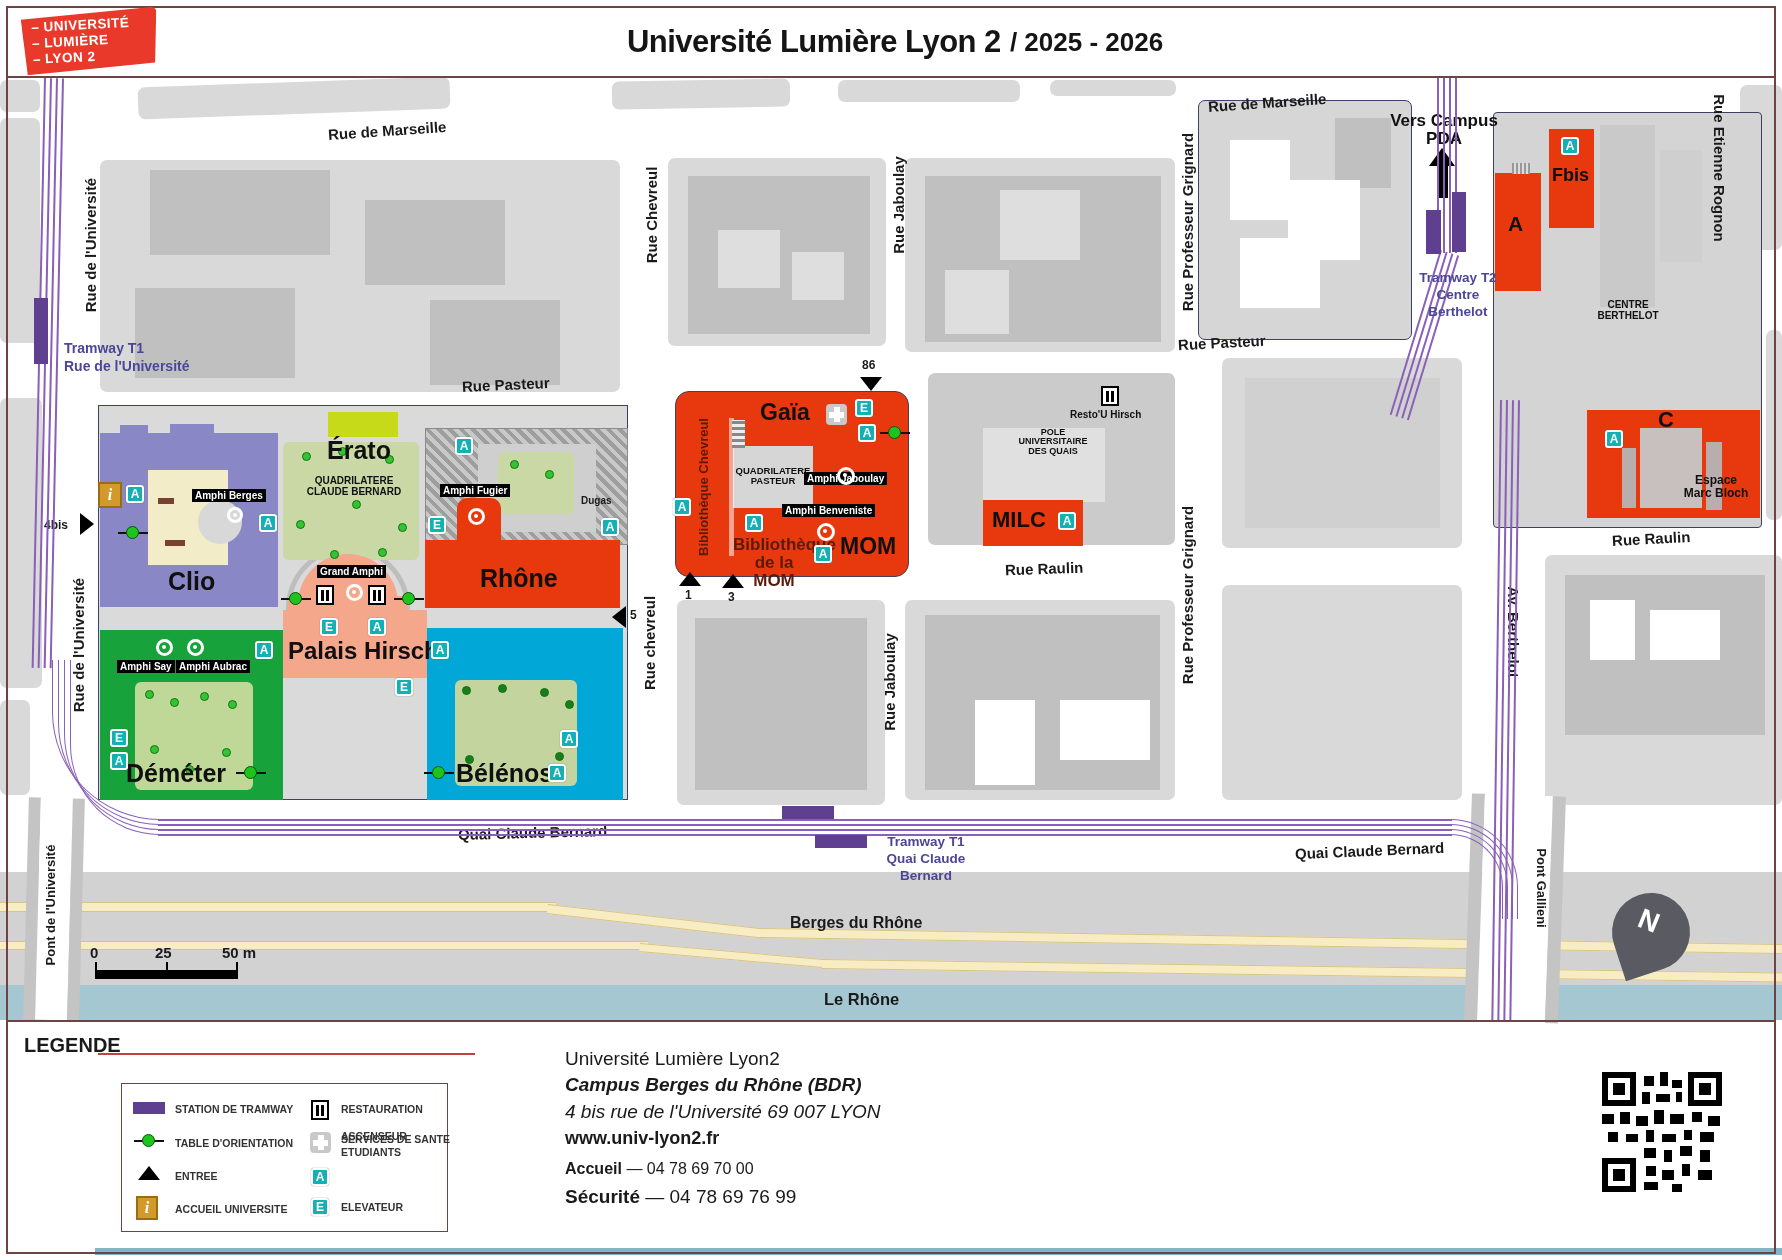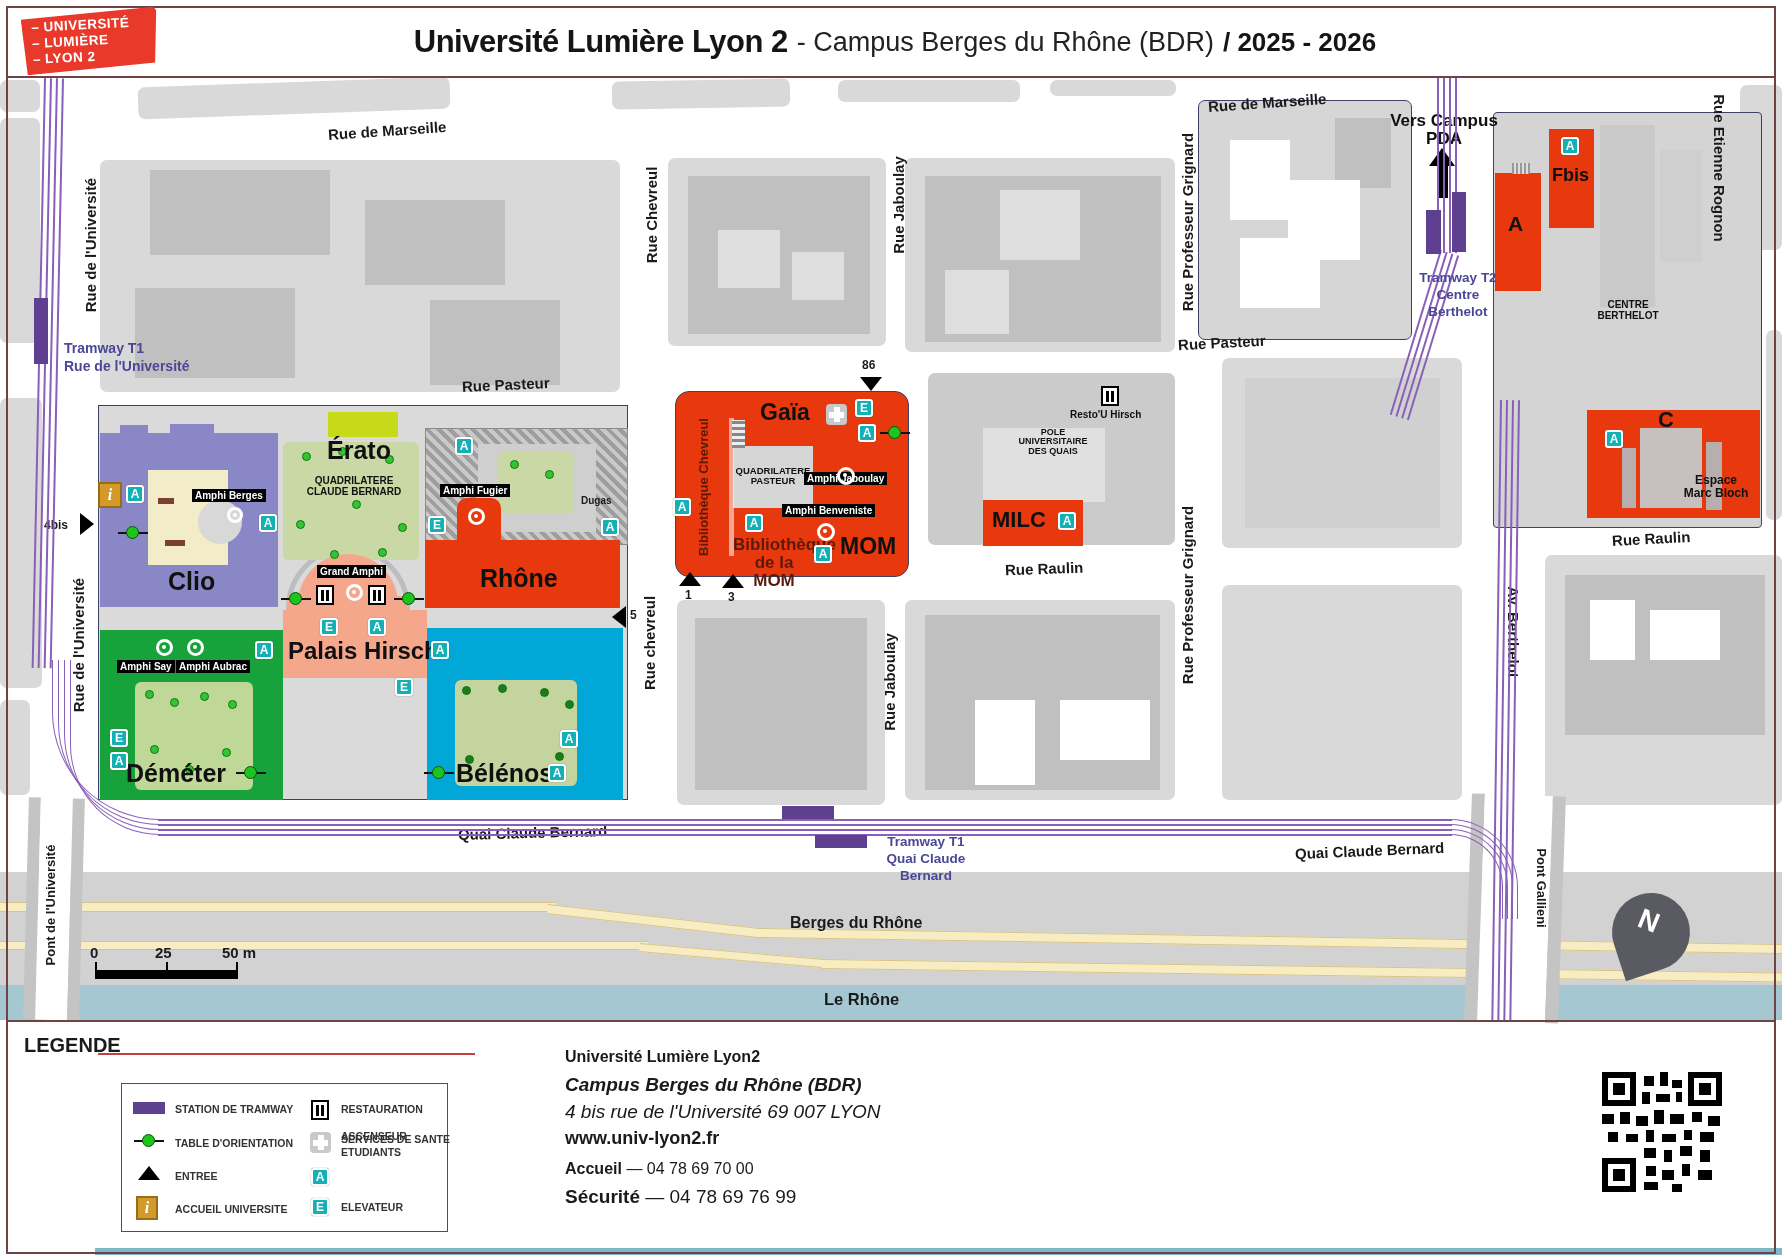--- a/index.html
+++ b/index.html
@@ -83,21 +83,20 @@
   <div class="hline" style="left:8px;top:76px;width:1766px;height:2px"></div>
   <div class="hline" style="left:8px;top:1020px;width:1766px;height:2px"></div>
 
   <div class="logo">
     <div>– UNIVERSITÉ</div>
     <div>– LUMIÈRE</div>
     <div>– LYON 2</div>
   </div>
   <div class="title">
     <span class="t-main">Université Lumière Lyon 2</span>
-    <span class="t-sub">- Campus Berges du Rhône (BDR)</span>
     <span class="t-year">/ 2025 - 2026</span>
   </div>
 
   <div class="band" style="left:0;top:872px;width:1782px;height:113px;background:#d2d2d2"></div>
   <div class="path" style="left:0;top:902px;width:556px;height:10px"></div>
   <div class="path" style="left:548px;top:904px;width:220px;height:10px;transform:rotate(6.5deg);transform-origin:left top"></div>
   <div class="path" style="left:758px;top:928px;width:1024px;height:10px;transform:rotate(0.9deg);transform-origin:left top"></div>
   <div class="path" style="left:0;top:941px;width:648px;height:9px"></div>
   <div class="path" style="left:640px;top:943px;width:190px;height:9px;transform:rotate(5deg);transform-origin:left top"></div>
   <div class="path" style="left:822px;top:959px;width:960px;height:10px;transform:rotate(0.8deg);transform-origin:left top"></div>
@@ -469,21 +468,21 @@
       <b></b>
       <i></i>
     </div>
   <div class="lglab" style="left:341px;top:1133px">SERVICES DE SANTE
 ETUDIANTS</div>
   <div class="ic" style="left:311px;top:1168px;z-index:21">A</div>
   <div class="lglab" style="left:341px;top:1130px">ASCENSEUR</div>
   <div class="ic" style="left:311px;top:1198px;z-index:21">E</div>
   <div class="lglab" style="left:341px;top:1201px">ELEVATEUR</div>
 
-  <div class="ft" style="top:1048px;font-size:16px;font-weight:700">Université Lumière Lyon2</div>
+  <div class="ft" style="top:1048px;font-size:19px;font-weight:400">Université Lumière Lyon2</div>
   <div class="ft" style="top:1074px;font-size:19px;font-style:italic;font-weight:600">Campus Berges du Rhône (BDR)</div>
   <div class="ft" style="top:1101px;font-size:19px;font-style:italic">4 bis rue de l'Université 69 007 LYON</div>
   <div class="ft" style="top:1128px;font-size:18px;font-weight:800">www.univ-lyon2.fr</div>
   <div class="ft" style="top:1160px;font-size:16px">
     <b>Accueil</b>
     <span>— 04 78 69 70 00</span>
   </div>
   <div class="ft" style="top:1186px;font-size:19px">
     <b>Sécurité</b>
     <span>— 04 78 69 76 99</span>

